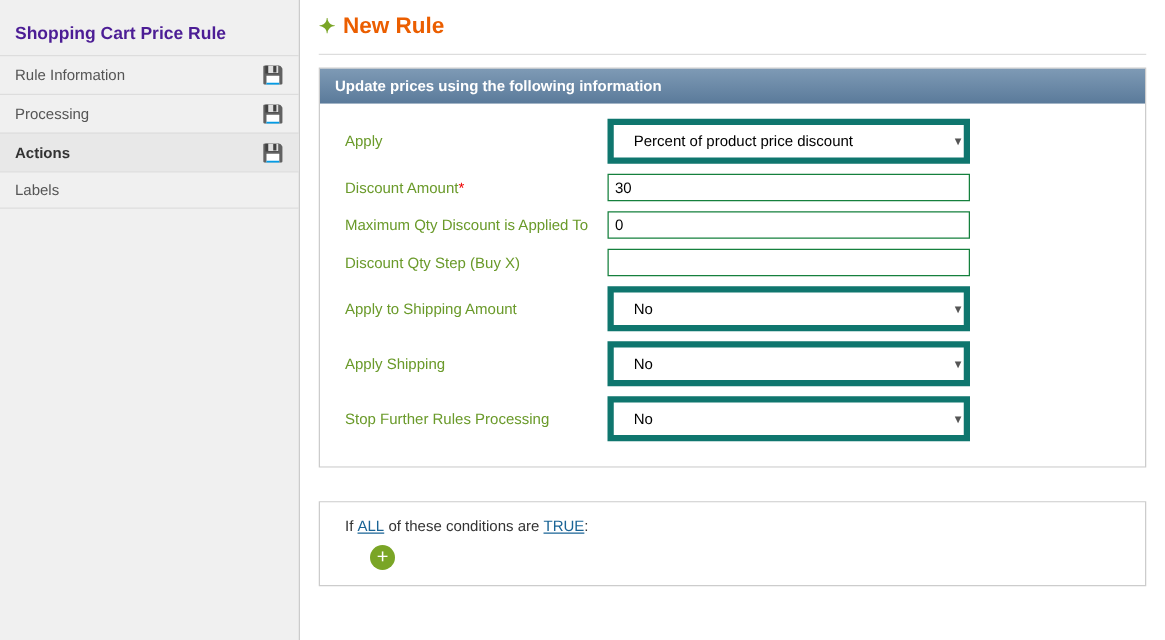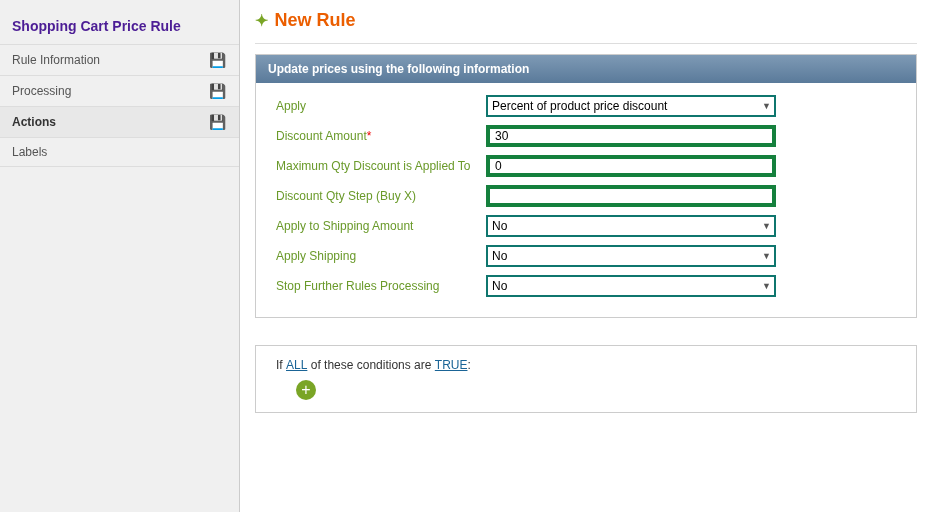--- a/index.html
+++ b/index.html
@@ -27,22 +27,22 @@
     
     .section-box { border: 1px solid #ccc; margin-bottom: 27px; }
     .section-header { background: linear-gradient(to bottom, #7e9ab5, #5a7a9a); color: #fff; padding: 7px 12px; font-size: 12px; font-weight: bold; }
     .section-body { background: #fff; padding: 12px 20px; }
     
     
     .form-row { display: flex; align-items: center; margin-bottom: 8px; }
     .form-label { width: 210px; color: #6a9a2a; font-size: 12px; flex-shrink: 0; padding-right: 10px; }
     .form-label .required { color: #e00; }
     .form-control { flex: 1; max-width: 290px; }
-    .form-control input[type="text"] { width: 100%; border: 4px solid #15803d; padding: 3px 5px; font-size: 12px; height: 22px; background: #fff; }
-    .form-control select { width: 100%; border: 2px solid #0f766e; padding: 2px 4px; font-size: 12px; height: 22px; background: #fff; appearance: none; -webkit-appearance: none; padding-right: 20px; position: relative; }
+    .form-control input[type="text"] { width: 100%; border: 1px solid #15803d; padding: 3px 5px; font-size: 12px; height: 22px; background: #fff; }
+    .form-control select { width: 100%; border: 5px solid #0f766e; padding: 2px 16px; font-size: 12px; height: 36px; background: #fff; appearance: none; -webkit-appearance: none; padding-right: 20px; position: relative; }
     .select-wrapper { position: relative; display: inline-block; width: 100%; max-width: 290px; }
     .select-wrapper::after { content: '▼'; position: absolute; right: 5px; top: 50%; transform: translateY(-50%); font-size: 9px; pointer-events: none; color: #555; }
     
     
     .conditions-body { background: #fff; padding: 12px 20px; }
     .condition-text { font-size: 12px; margin-bottom: 8px; color: #333; }
     .condition-text .link-text { color: #1a6496; text-decoration: underline; cursor: pointer; }
     .add-btn { display: inline-flex; align-items: center; justify-content: center; width: 20px; height: 20px; background: #7aa526; border-radius: 50%; color: #fff; font-size: 16px; cursor: pointer; margin-left: 20px; line-height: 1; }
     
     hr.divider { border: none; border-top: 1px solid #ddd; margin: 10px 0; }

